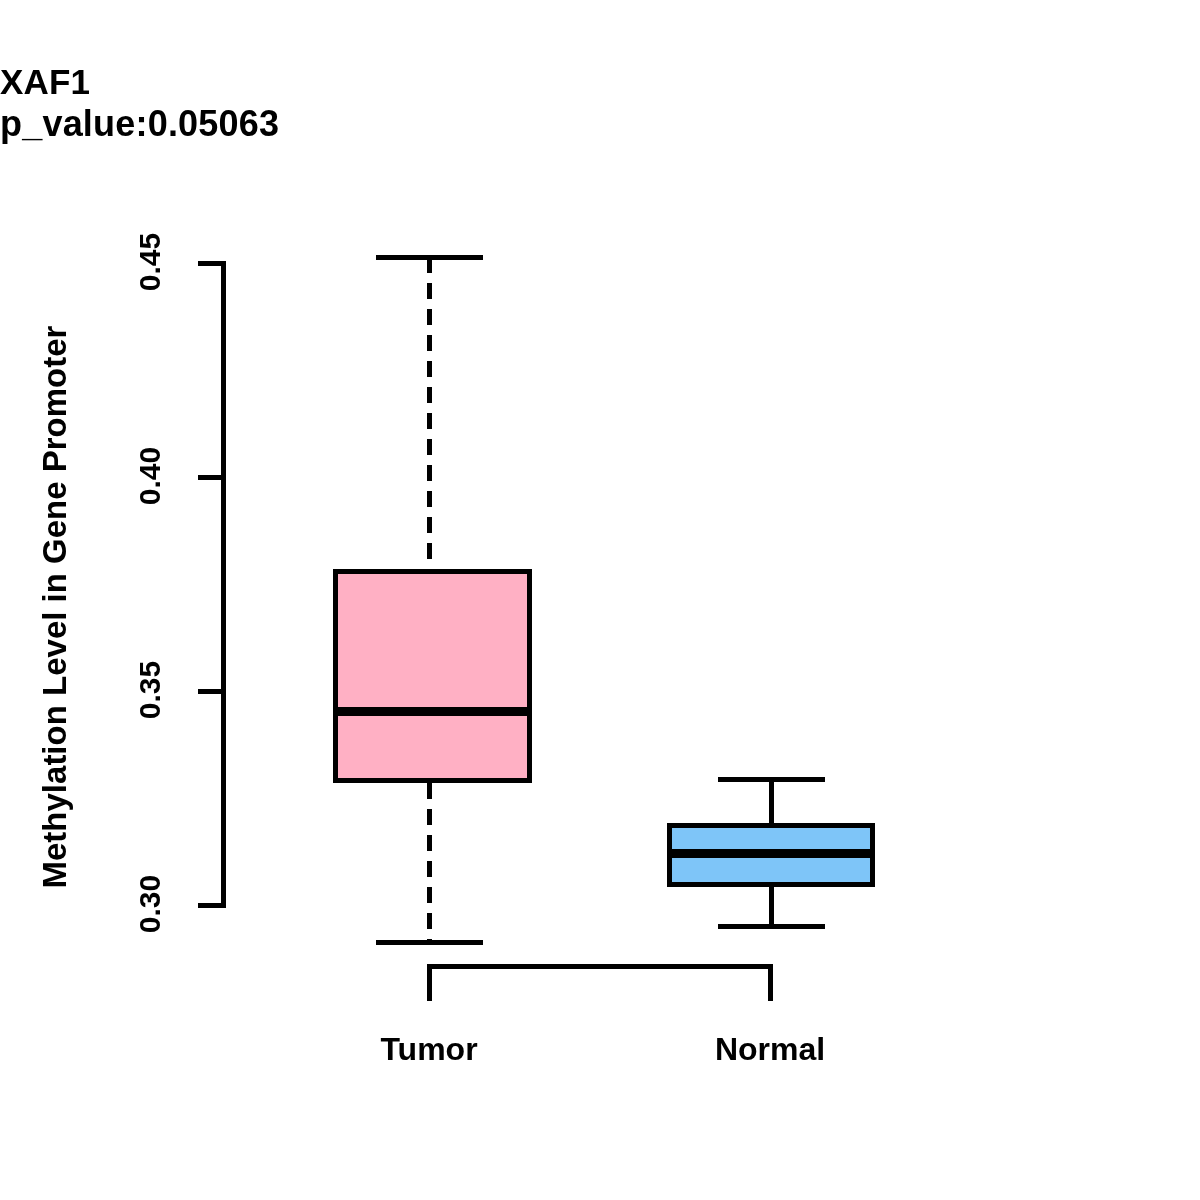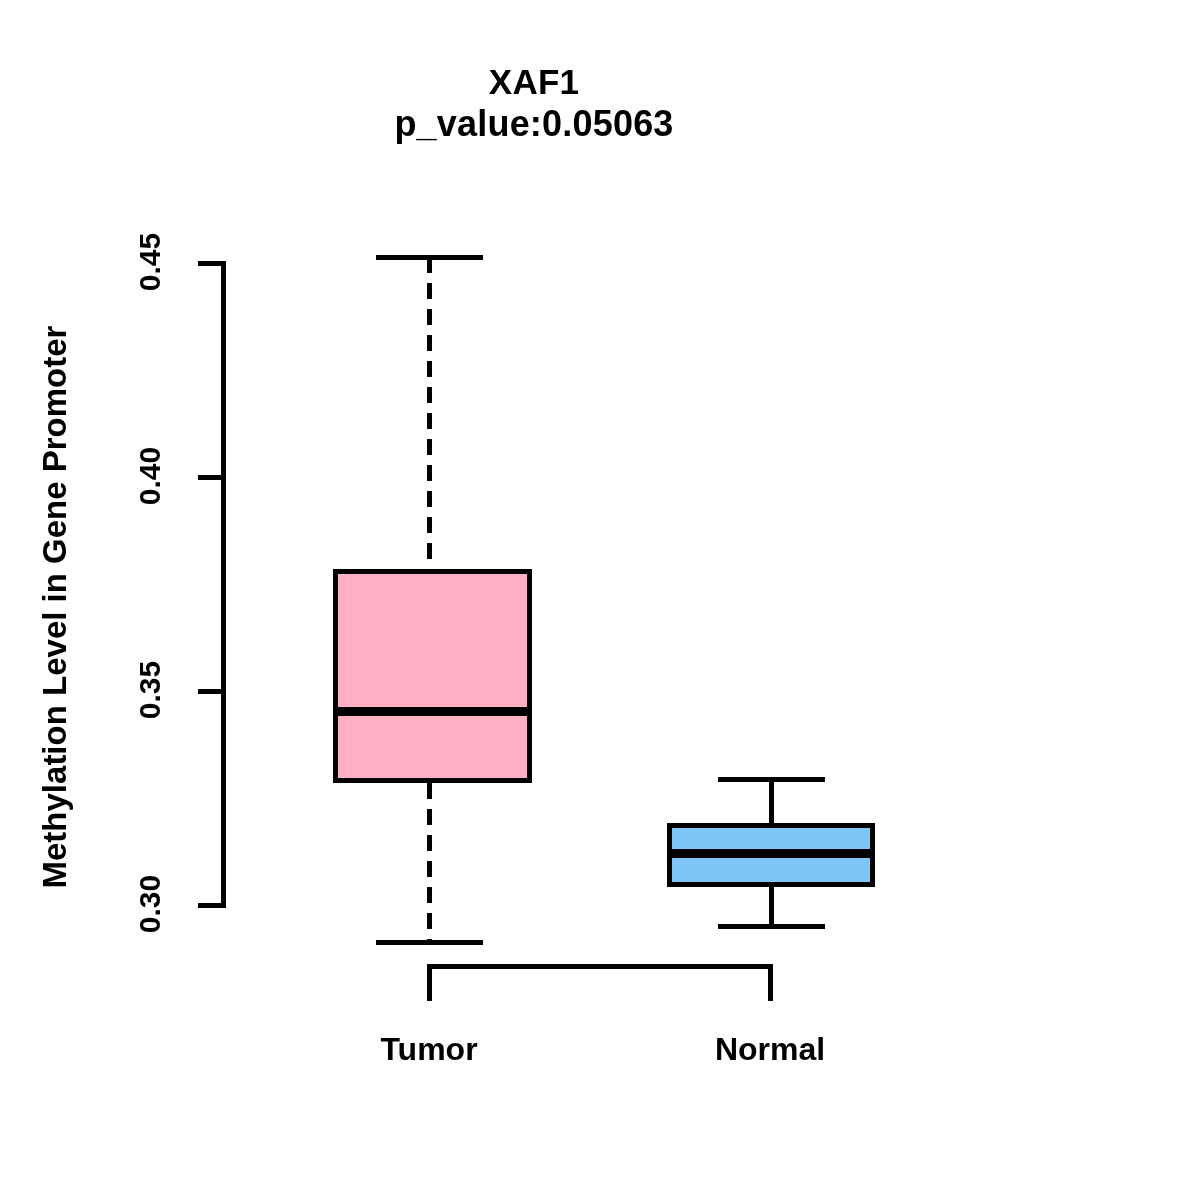--- a/index.html
+++ b/index.html
@@ -19,23 +19,21 @@
     background: #ffffff;
     overflow: hidden;
   }
   .abs { position: absolute; }
 
   
   #title-block {
     left: 0;
     top: 62px;
     width: 1028px;
-    text-align: center;
     line-height: 1.16;
-    margin-left: 20px;
   }
   #main-title {
     font-size: 35px;
     font-weight: bold;
     letter-spacing: 0.2px;
   }
   #sub-title {
     font-size: 36px;
     font-weight: bold;
     letter-spacing: 0.2px;

